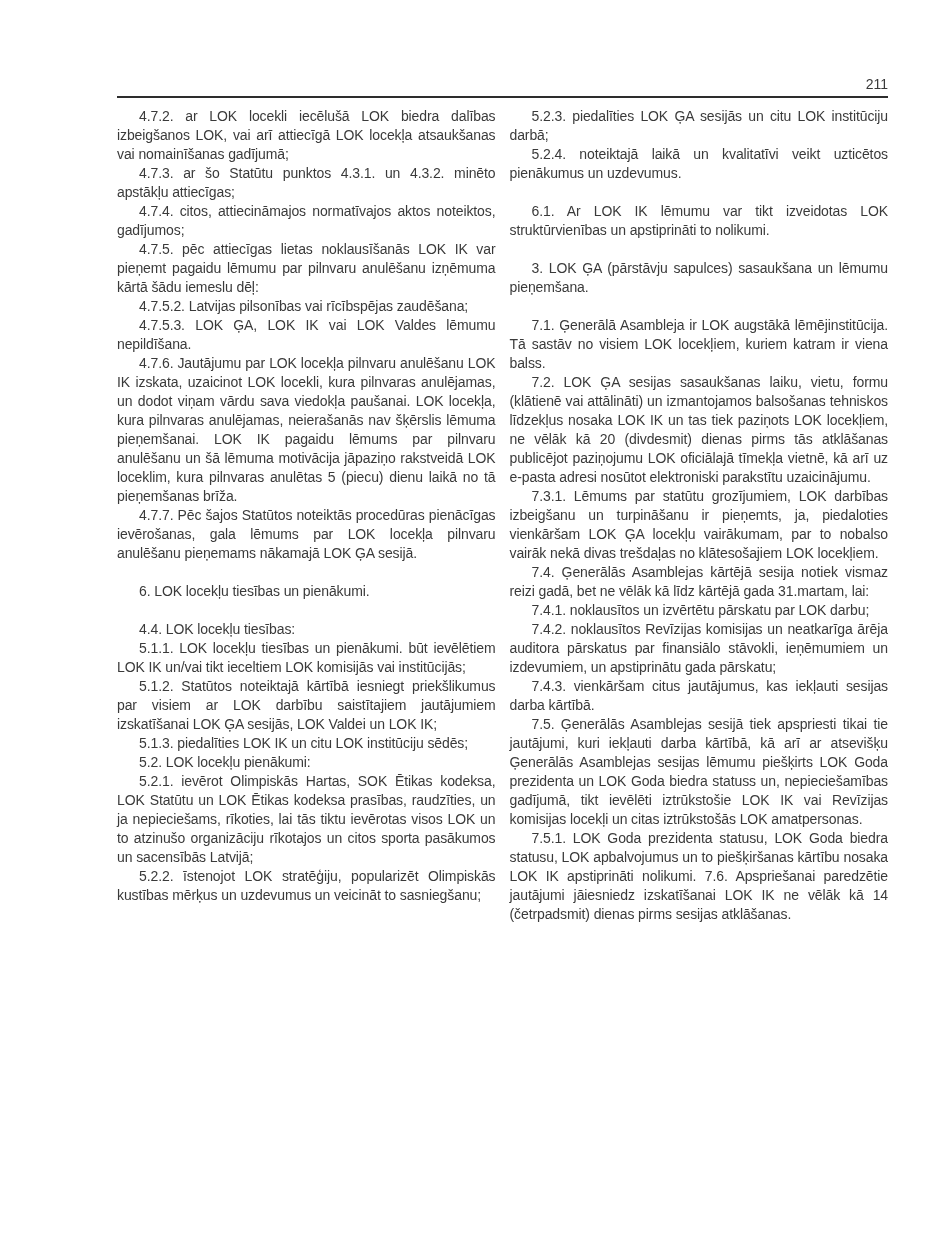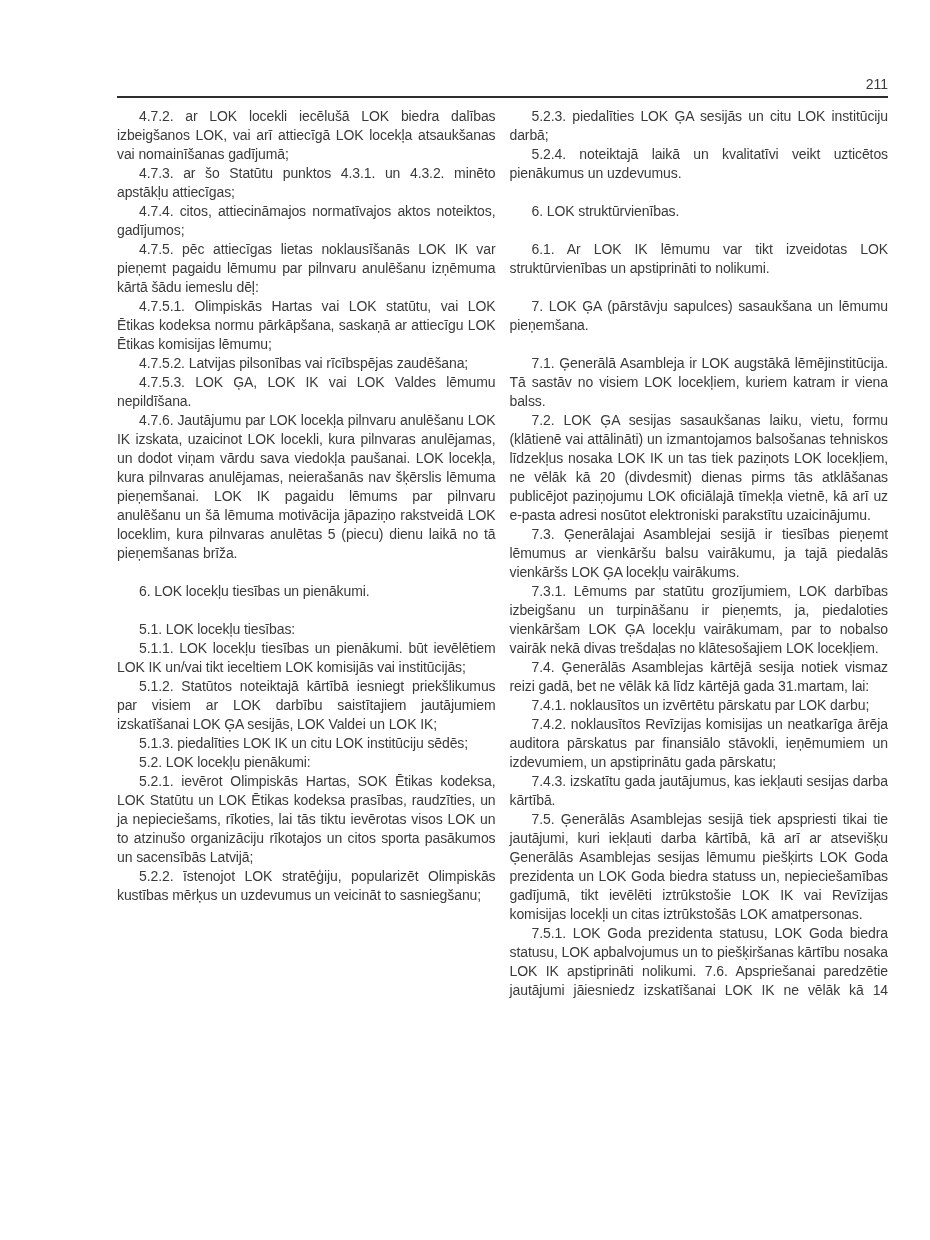--- a/index.html
+++ b/index.html
@@ -62,44 +62,42 @@
     <div class="page-number">211</div>
     <hr class="header-rule">
   </header>
 
   <main class="columns">
     <div class="col">
         <p class="para">4.7.2. ar LOK locekli iecēlušā LOK biedra dalības izbeigšanos LOK, vai arī attiecīgā LOK locekļa atsaukšanas vai nomainīšanas gadījumā;</p>
         <p class="para">4.7.3. ar šo Statūtu punktos 4.3.1. un 4.3.2. minēto apstākļu attiecīgas;</p>
         <p class="para">4.7.4. citos, attiecināmajos normatīvajos aktos noteiktos, gadījumos;</p>
         <p class="para">4.7.5. pēc attiecīgas lietas noklausīšanās LOK IK var pieņemt pagaidu lēmumu par pilnvaru anulēšanu izņēmuma kārtā šādu iemeslu dēļ:</p>
-        <p class="para">4.7.5.1. Olimpiskās Hartas vai LOK statūtu, vai LOK Ētikas kodeksa normu pārkāpšana, saskaņā ar attiecīgu LOK Ētikas komisijas lēmumu;</p>
         <p class="para">4.7.5.2. Latvijas pilsonības vai rīcībspējas zaudēšana;</p>
         <p class="para">4.7.5.3. LOK ĢA, LOK IK vai LOK Valdes lēmumu nepildīšana.</p>
         <p class="para">4.7.6. Jautājumu par LOK locekļa pilnvaru anulēšanu LOK IK izskata, uzaicinot LOK locekli, kura pilnvaras anulējamas, un dodot viņam vārdu sava viedokļa paušanai. LOK locekļa, kura pilnvaras anulējamas, neierašanās nav šķērslis lēmuma pieņemšanai. LOK IK pagaidu lēmums par pilnvaru anulēšanu un šā lēmuma motivācija jāpaziņo rakstveidā LOK loceklim, kura pilnvaras anulētas 5 (piecu) dienu laikā no tā pieņemšanas brīža.</p>
+        <p class="para">4.7.7. Pēc šajos Statūtos noteiktās procedūras pienācīgas ievērošanas, gala lēmums par LOK locekļa pilnvaru anulēšanu pieņemams nākamajā LOK ĢA sesijā.</p>
         <p class="para gap">6. LOK locekļu tiesības un pienākumi.</p>
-        <p class="para gap">5.1. LOK locekļu tiesības:</p>
+        <p class="para gap">4.4. LOK locekļu tiesības:</p>
         <p class="para">5.1.1. LOK locekļu tiesības un pienākumi. būt ievēlētiem LOK IK un/vai tikt ieceltiem LOK komisijās vai institūcijās;</p>
         <p class="para">5.1.2. Statūtos noteiktajā kārtībā iesniegt priekšlikumus par visiem ar LOK darbību saistītajiem jautājumiem izskatīšanai LOK ĢA sesijās, LOK Valdei un LOK IK;</p>
         <p class="para">5.1.3. piedalīties LOK IK un citu LOK institūciju sēdēs;</p>
         <p class="para">5.2. LOK locekļu pienākumi:</p>
         <p class="para">5.2.1. ievērot Olimpiskās Hartas, SOK Ētikas kodeksa, LOK Statūtu un LOK Ētikas kodeksa prasības, raudzīties, un ja nepieciešams, rīkoties, lai tās tiktu ievērotas visos LOK un to atzinušo organizāciju rīkotajos un citos sporta pasākumos un sacensībās Latvijā;</p>
         <p class="para">5.2.2. īstenojot LOK stratēģiju, popularizēt Olimpiskās kustības mērķus un uzdevumus un veicināt to sasniegšanu;</p>
       </div>
     <div class="col">
         <p class="para">5.2.3. piedalīties LOK ĢA sesijās un citu LOK institūciju darbā;</p>
         <p class="para">5.2.4. noteiktajā laikā un kvalitatīvi veikt uzticētos pienākumus un uzdevumus.</p>
-        <p class="para gap">6. LOK struktūrvienības.</p>
         <p class="para gap">6.1. Ar LOK IK lēmumu var tikt izveidotas LOK struktūrvienības un apstiprināti to nolikumi.</p>
-        <p class="para gap">7. LOK ĢA (pārstāvju sapulces) sasaukšana un lēmumu pieņemšana.</p>
+        <p class="para gap">3. LOK ĢA (pārstāvju sapulces) sasaukšana un lēmumu pieņemšana.</p>
         <p class="para gap">7.1. Ģenerālā Asambleja ir LOK augstākā lēmējinstitūcija. Tā sastāv no visiem LOK locekļiem, kuriem katram ir viena balss.</p>
         <p class="para">7.2. LOK ĢA sesijas sasaukšanas laiku, vietu, formu (klātienē vai attālināti) un izmantojamos balsošanas tehniskos līdzekļus nosaka LOK IK un tas tiek paziņots LOK locekļiem, ne vēlāk kā 20 (divdesmit) dienas pirms tās atklāšanas publicējot paziņojumu LOK oficiālajā tīmekļa vietnē, kā arī uz e-pasta adresi nosūtot elektroniski parakstītu uzaicinājumu.</p>
-        <p class="para">7.3. Ģenerālajai Asamblejai sesijā ir tiesības pieņemt lēmumus ar vienkāršu balsu vairākumu, ja tajā piedalās vienkāršs LOK ĢA locekļu vairākums.</p>
         <p class="para">7.3.1. Lēmums par statūtu grozījumiem, LOK darbības izbeigšanu un turpināšanu ir pieņemts, ja, piedaloties vienkāršam LOK ĢA locekļu vairākumam, par to nobalso vairāk nekā divas trešdaļas no klātesošajiem LOK locekļiem.</p>
         <p class="para">7.4. Ģenerālās Asamblejas kārtējā sesija notiek vismaz reizi gadā, bet ne vēlāk kā līdz kārtējā gada 31.martam, lai:</p>
         <p class="para">7.4.1. noklausītos un izvērtētu pārskatu par LOK darbu;</p>
         <p class="para">7.4.2. noklausītos Revīzijas komisijas un neatkarīga ārēja auditora pārskatus par finansiālo stāvokli, ieņēmumiem un izdevumiem, un apstiprinātu gada pārskatu;</p>
-        <p class="para">7.4.3. izskatītu gada jautājumus, kas iekļauti sesijas darba kārtībā.</p>
+        <p class="para">7.4.3. vienkāršam citus jautājumus, kas iekļauti sesijas darba kārtībā.</p>
         <p class="para">7.5. Ģenerālās Asamblejas sesijā tiek apspriesti tikai tie jautājumi, kuri iekļauti darba kārtībā, kā arī ar atsevišķu Ģenerālās Asamblejas sesijas lēmumu piešķirts LOK Goda prezidenta un LOK Goda biedra statuss un, nepieciešamības gadījumā, tikt ievēlēti iztrūkstošie LOK IK vai Revīzijas komisijas locekļi un citas iztrūkstošās LOK amatpersonas.</p>
         <p class="para">7.5.1. LOK Goda prezidenta statusu, LOK Goda biedra statusu, LOK apbalvojumus un to piešķiršanas kārtību nosaka LOK IK apstiprināti nolikumi. 7.6. Apspriešanai paredzētie jautājumi jāiesniedz izskatīšanai LOK IK ne vēlāk kā 14 (četrpadsmit) dienas pirms sesijas atklāšanas.</p>
       </div>
   </main>
 </div>
 
 </body></html>

